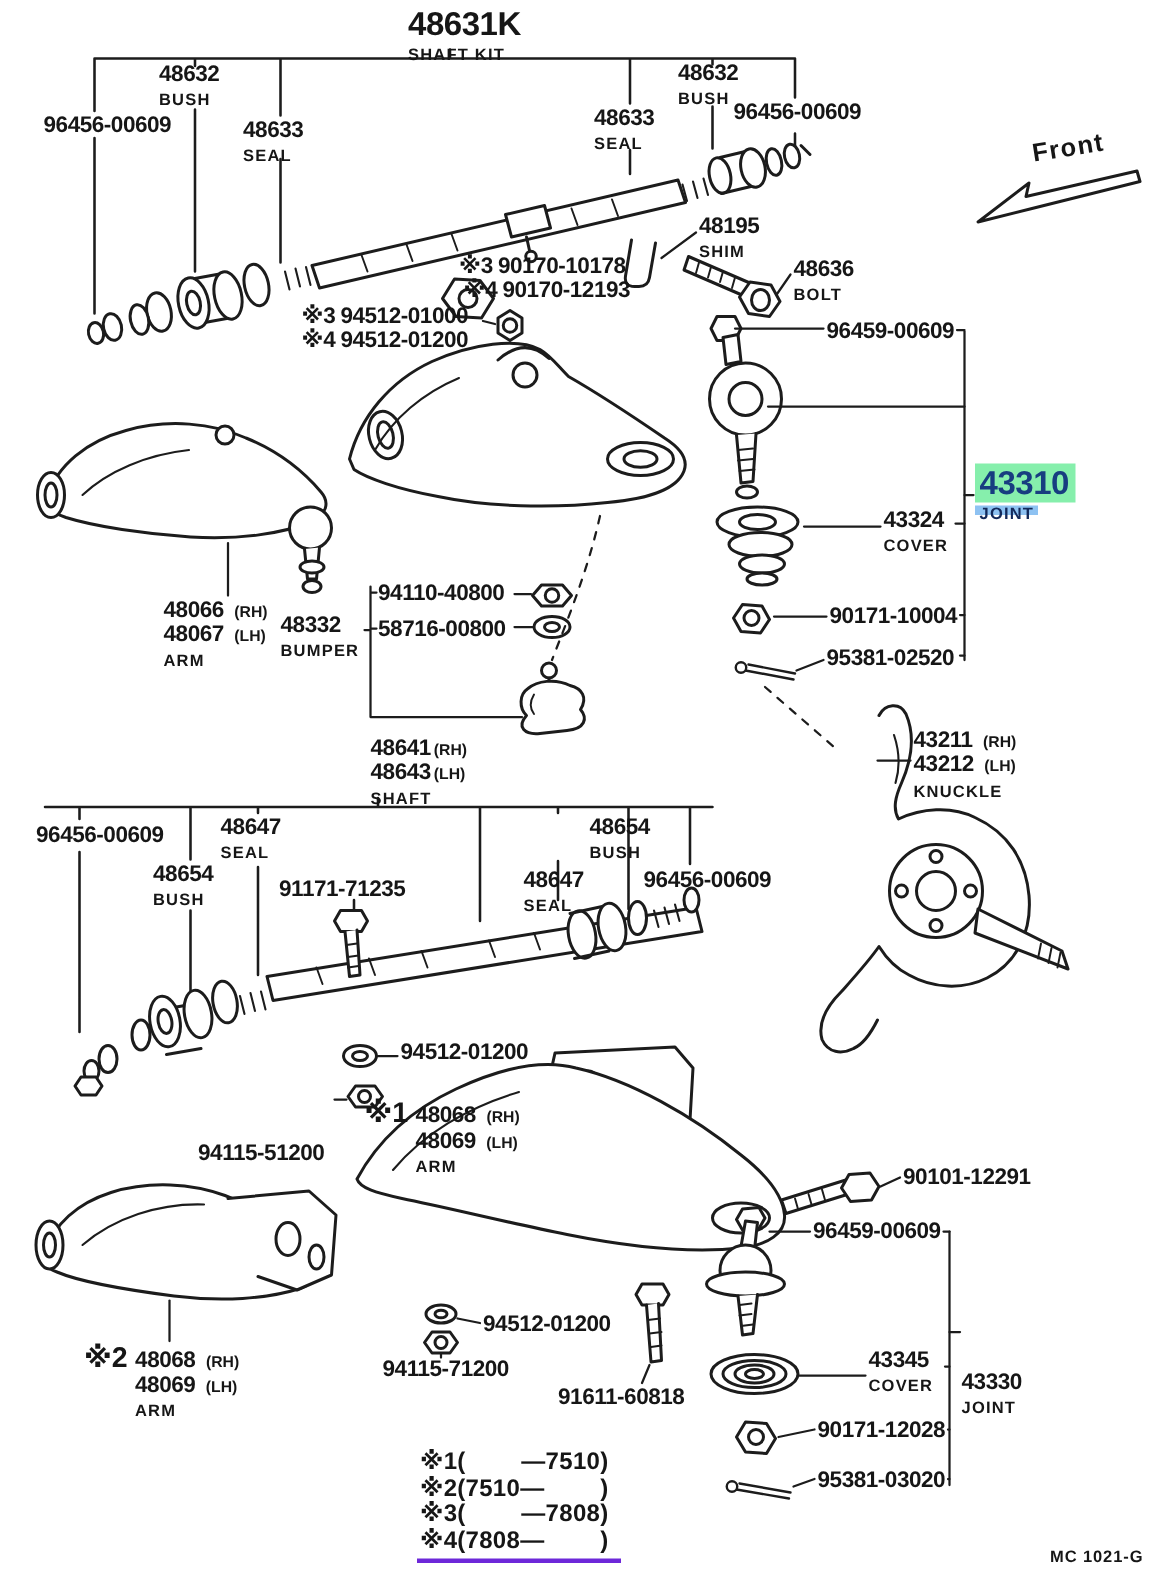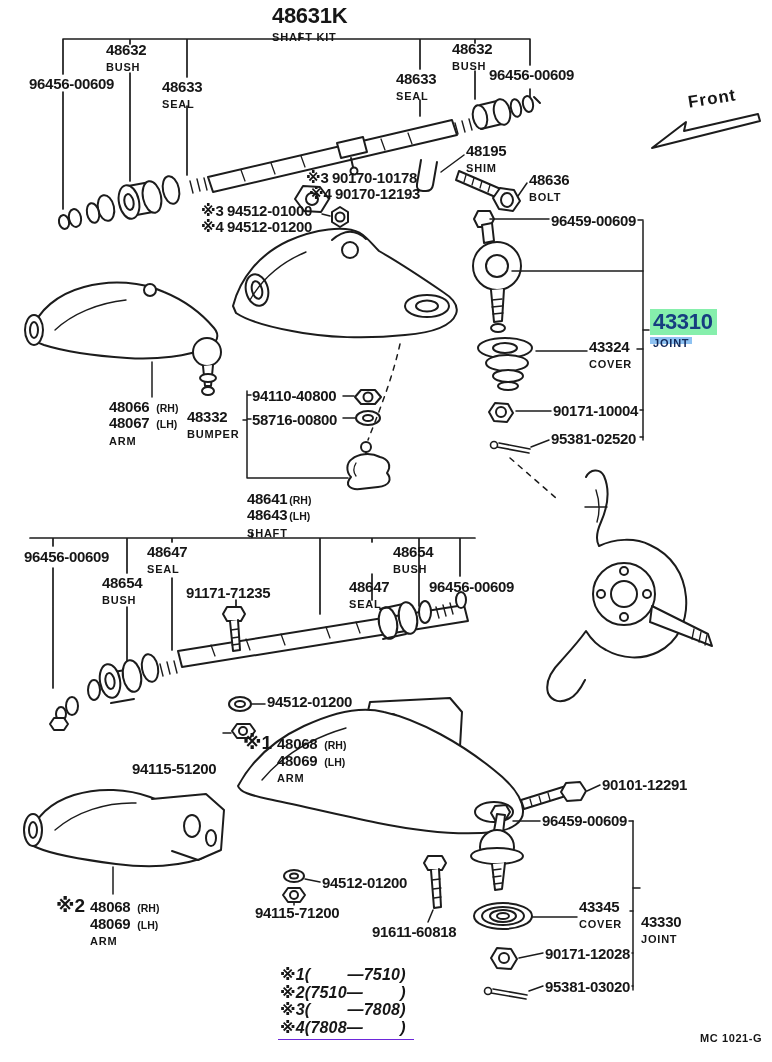--- a/index.html
+++ b/index.html
@@ -14,21 +14,21 @@
   .num{font-weight:700;font-size:15px;letter-spacing:-0.3px;}
   .lg{font-size:22px;}
   .sub{font-weight:700;font-size:11px;letter-spacing:0.8px;text-align:right;}
   .side{font-weight:700;font-size:10.5px;margin-left:7px;letter-spacing:0;}
   .side.tight{margin-left:2px;}
   .pre{font-weight:700;font-size:15px;margin-right:3px;}
   .pre.big{font-size:19px;margin-right:5px;}
   .ind{margin-left:34px;}
   .hl-num{background:#86efac;color:#173d80;padding:0 4px 1px 3px;}
   .hl-sub{background:linear-gradient(to bottom,#8ec2f2 55%,rgba(255,255,255,0) 55%);color:#13295a;padding:0 3px;}
-  .legend{border-bottom:1px solid #6d28d9;padding:0 8px 3px 2px;font-style:italic;}
+  .legend{border-bottom:3px solid #6d28d9;padding:0 8px 3px 2px;}
   .leg{font-weight:700;font-size:16px;white-space:pre;letter-spacing:0.2px;line-height:1.1;display:block;}
   .front .front-text{display:inline-block;font-weight:700;font-size:17px;letter-spacing:1px;transform:rotate(-9deg);}
   .footer{font-weight:700;font-size:11px;letter-spacing:0.6px;}
 </style>
 </head>
 <body>
 
 <div class="stage">
 
   <svg width="772" height="1062" viewBox="0 0 772 1062">
@@ -380,20 +380,25 @@
       </div>
       <div class="label" style="left: 187px; top: 409px;">
         <div class="row"><span class="num">48332</span></div>
         <div class="row"><span class="sub">BUMPER</span></div>
       </div>
       <div class="label" style="left: 247px; top: 491px;">
         <div class="row"><span class="num">48641</span><span class="side tight">(RH)</span></div>
         <div class="row"><span class="num">48643</span><span class="side tight">(LH)</span></div>
         <div class="row"><span class="sub">SHAFT</span></div>
       </div>
+      <div class="label" style="left: 609px; top: 486px;">
+        <div class="row"><span class="num">43211</span><span class="side">(RH)</span></div>
+        <div class="row"><span class="num">43212</span><span class="side">(LH)</span></div>
+        <div class="row"><span class="sub">KNUCKLE</span></div>
+      </div>
       <div class="label" style="left: 24px; top: 549px;">
         <div class="row"><span class="num">96456-00609</span></div>
       </div>
       <div class="label" style="left: 147px; top: 544px;">
         <div class="row"><span class="num">48647</span></div>
         <div class="row"><span class="sub">SEAL</span></div>
       </div>
       <div class="label" style="left: 102px; top: 575px;">
         <div class="row"><span class="num">48654</span></div>
         <div class="row"><span class="sub">BUSH</span></div>

